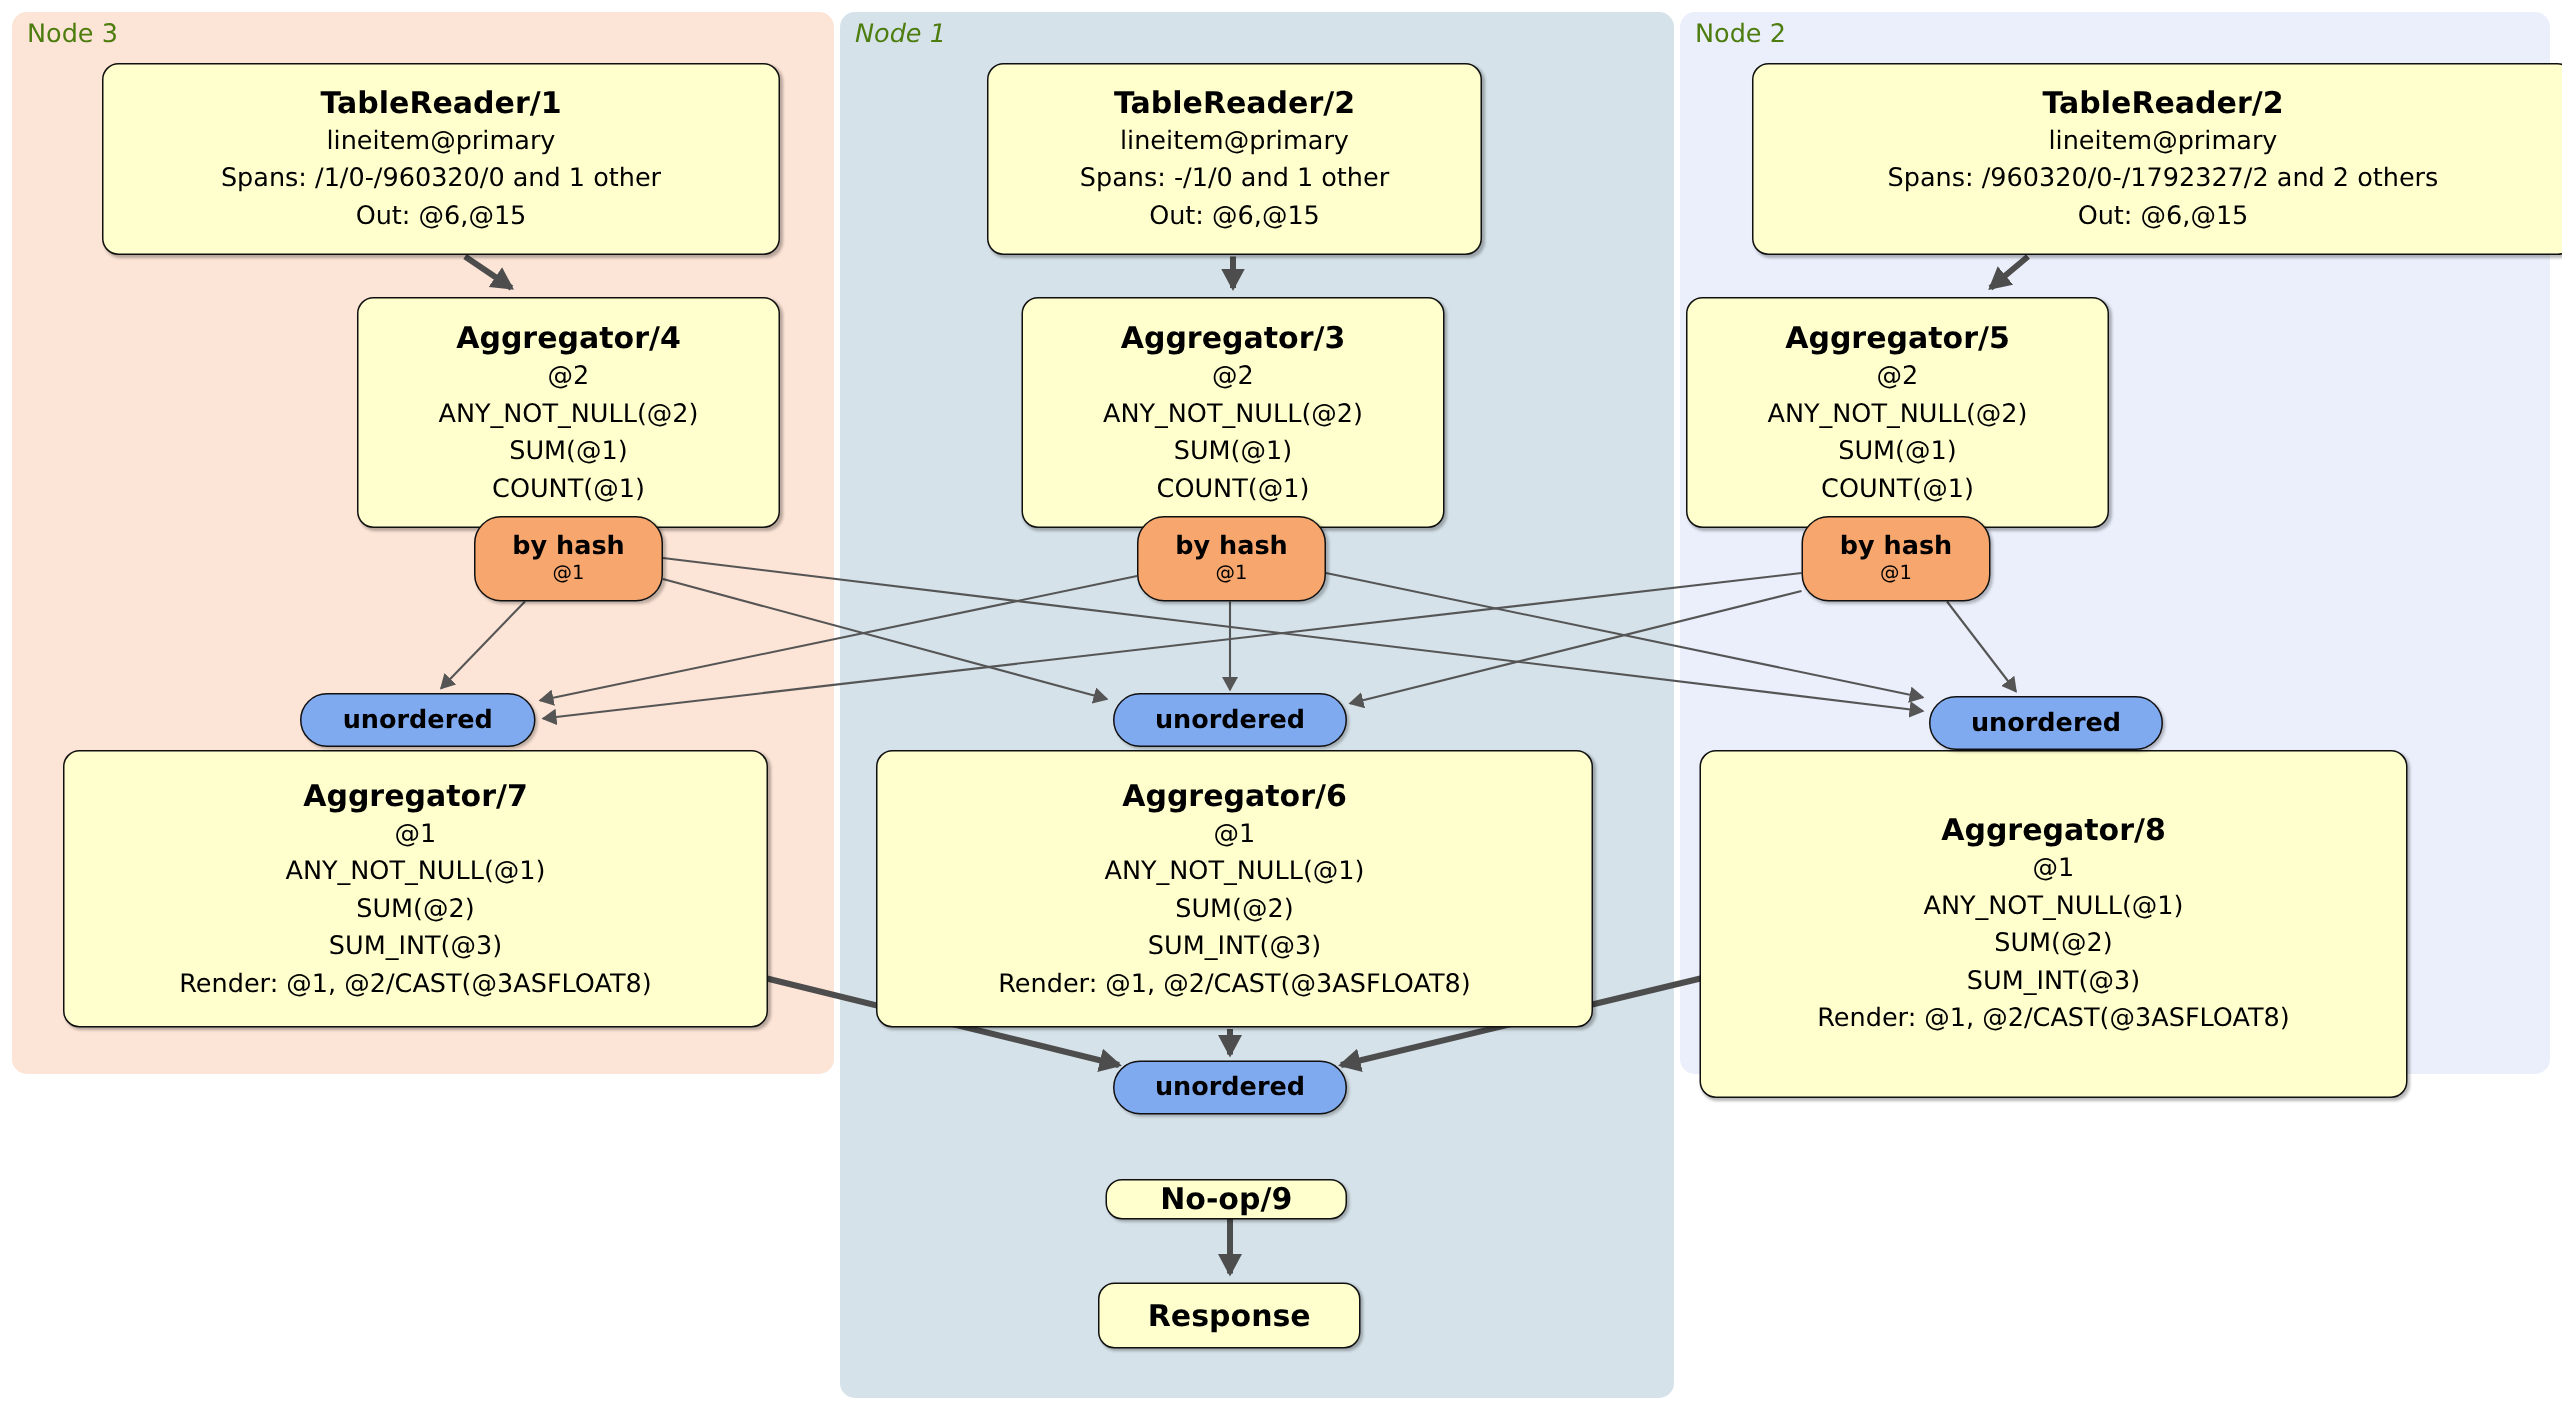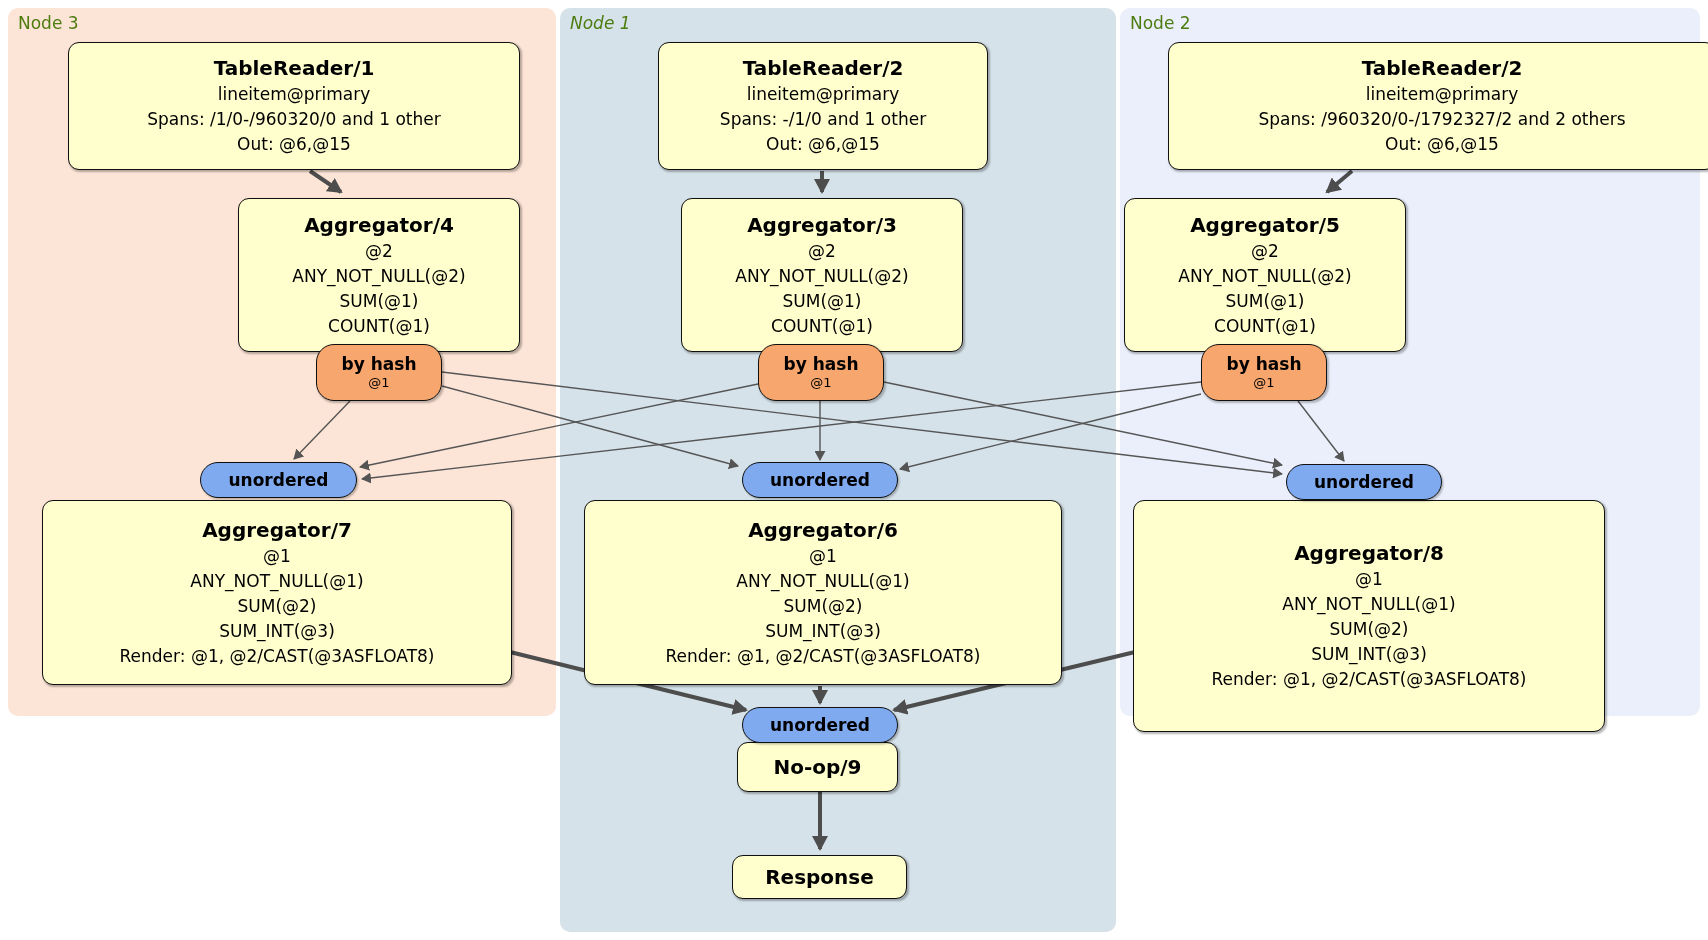--- a/index.html
+++ b/index.html
@@ -171,21 +171,21 @@
     <div class="pline">ANY_NOT_NULL(@1)</div>
     <div class="pline">SUM(@2)</div>
     <div class="pline">SUM_INT(@3)</div>
     <div class="pline">Render: @1, @2/CAST(@3ASFLOAT8)</div>
   </div>
 
   <div class="stream" style="left:742px;top:707px;width:156px;height:36px;">
     <span>unordered</span>
   </div>
 
-  <div class="pbox" style="left:737px;top:742px;width:161px;height:50px;">
+  <div class="pbox" style="left:737px;top:786px;width:161px;height:27px;">
     <div class="ptitle">No-op/9</div>
   </div>
 
   <div class="pbox" style="left:732px;top:855px;width:175px;height:44px;">
     <div class="ptitle">Response</div>
   </div>
 
 </div>
 
 </body></html>

